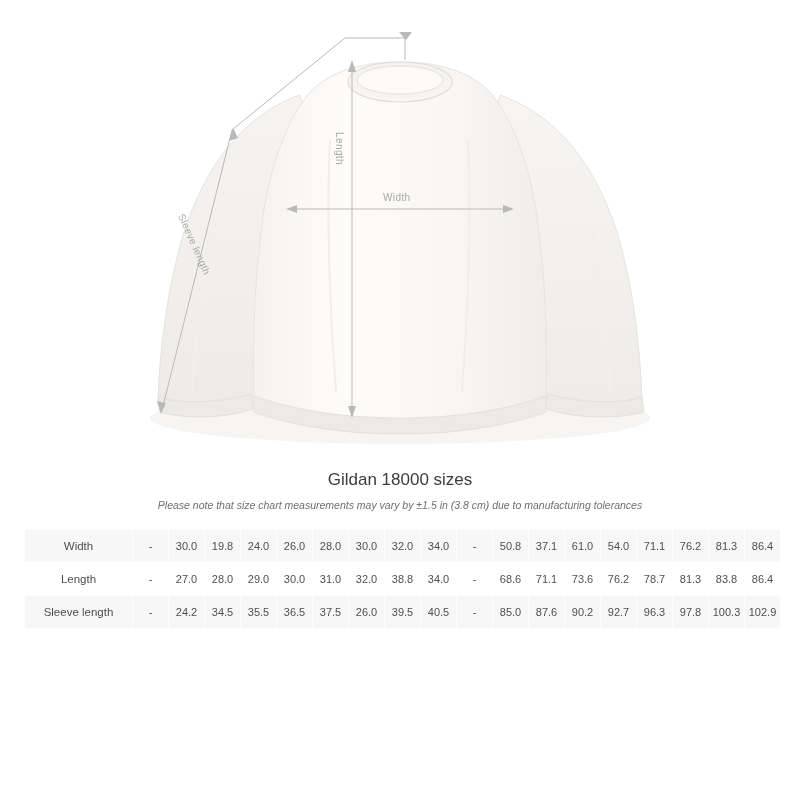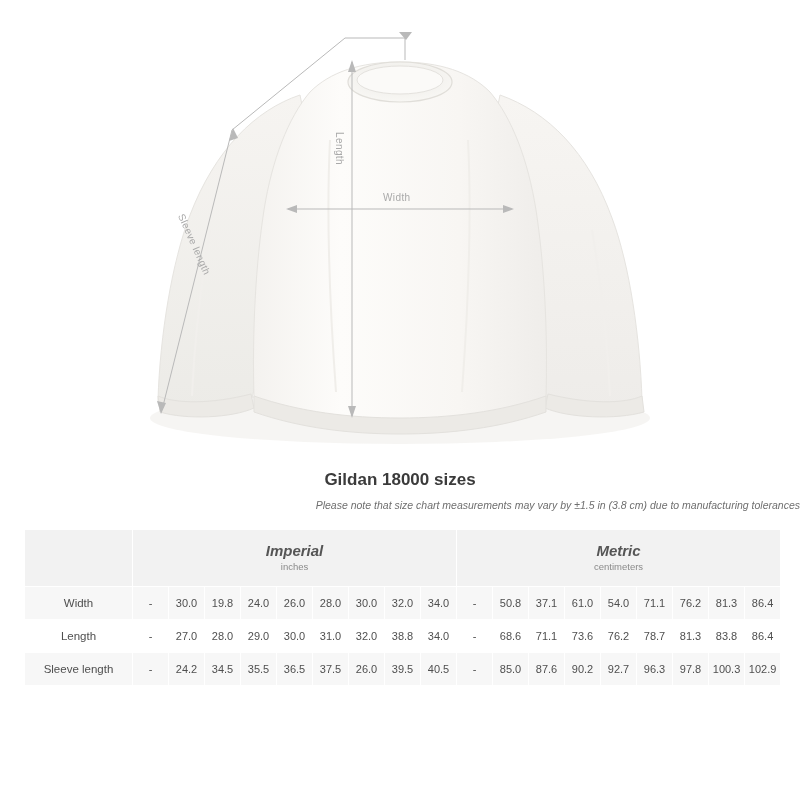--- a/index.html
+++ b/index.html
@@ -48,26 +48,26 @@
     left: 186px;
     top: 212px;
     transform: rotate(66deg);
     transform-origin: left top;
   }
 
   
   #chart-heading {
     text-align: center;
     font-size: 17px;
-    font-weight: bold;
+    font-weight: normal;
     color: #3b3b3b;
     margin: 10px 0 0 0;
   }
   #chart-note {
-    text-align: right;
+    text-align: center;
     font-size: 10.5px;
     font-style: italic;
     color: #6f6f6f;
     margin: 9px 0 0 0;
   }
 
   
   #size-table-wrap {
     margin: 18px 24px 0 24px;
   }
@@ -225,31 +225,20 @@
 <div id="chart-note">Please note that size chart measurements may vary by ±1.5 in (3.8 cm) due to manufacturing tolerances</div>
 
 <div id="size-table-wrap">
   <table id="size-table">
     <colgroup>
       <col style="width:108px">
       <col span="9" style="width:36px">
       <col span="9" style="width:36px">
     </colgroup>
     <tbody>
-      <tr>
-        <td class="blank-cell"></td>
-        <td class="unit-head" colspan="9">
-          <span class="unit-name">Imperial</span>
-          <span class="unit-sub">inches</span>
-        </td>
-        <td class="unit-head" colspan="9">
-          <span class="unit-name">Metric</span>
-          <span class="unit-sub">centimeters</span>
-        </td>
-      </tr>
       <tr class="shaded" id="row-0">
         <td class="row-label">Width</td>
       <td class="data-cell">-</td>
           <td class="data-cell">30.0</td>
           <td class="data-cell">19.8</td>
           <td class="data-cell">24.0</td>
           <td class="data-cell">26.0</td>
           <td class="data-cell">28.0</td>
           <td class="data-cell">30.0</td>
           <td class="data-cell">32.0</td>

